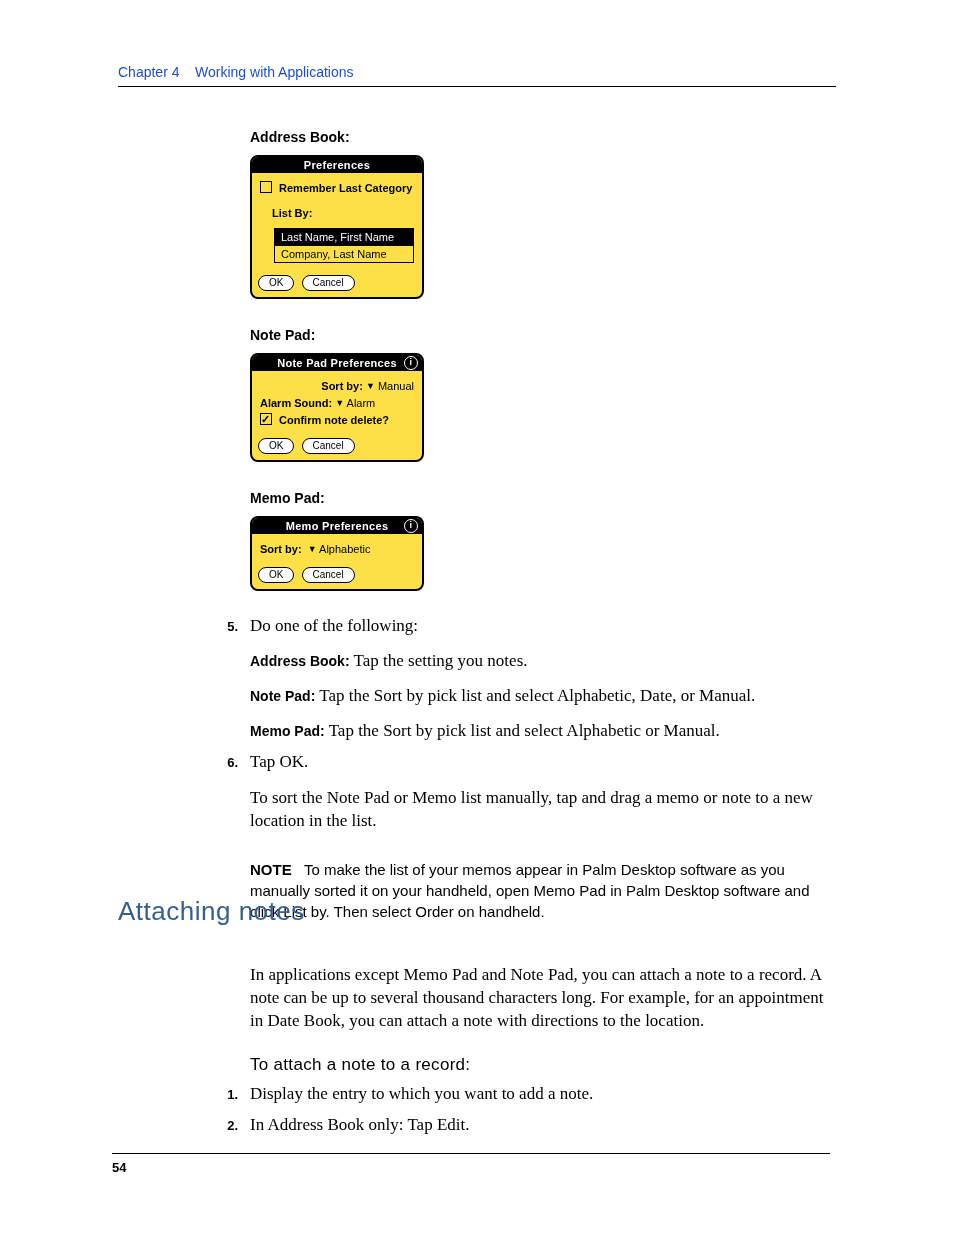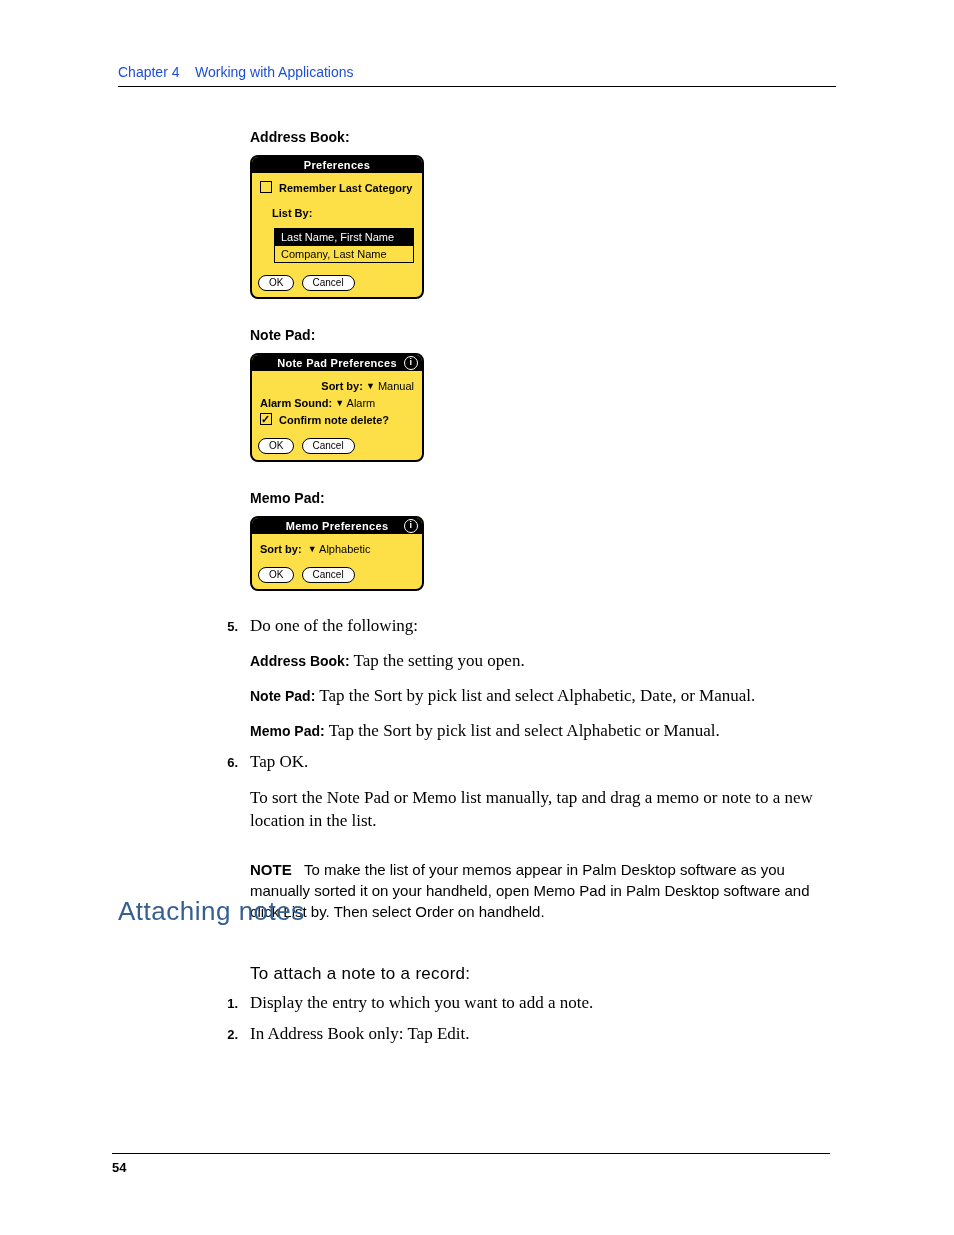--- a/index.html
+++ b/index.html
@@ -266,21 +266,21 @@
       </div>
     </div>
 
     <ol class="step-list body-text" style="margin-top:24px; margin-left:-30px;">
       <li>
         <span class="num">5.</span>
         <div class="step-body">
           <div>Do one of the following:</div>
           <div class="sub-para">
             <span class="bold-sans">Address Book:</span>
-            <span>Tap the setting you open.</span>
+            <span>Tap the setting you notes.</span>
           </div>
           <div class="sub-para">
             <span class="bold-sans">Note Pad:</span>
             <span>Tap the Sort by pick list and select Alphabetic, Date, or Manual.</span>
           </div>
           <div class="sub-para">
             <span class="bold-sans">Memo Pad:</span>
             <span>Tap the Sort by pick list and select Alphabetic or Manual.</span>
           </div>
         </div>
@@ -298,20 +298,21 @@
     <div class="note-block">
       <b>NOTE</b>&nbsp;&nbsp;
       <span>To make the list of your memos appear in Palm Desktop software as you manually sorted it on your handheld, open Memo Pad in Palm Desktop software and click List by. Then select Order on handheld.</span>
     </div>
 
   </div>
 
   <div class="section-heading" style="top:896px;">Attaching notes</div>
 
   <div class="content" style="margin-top:42px;">
+    <p class="body-text">In applications except Memo Pad and Note Pad, you can attach a note to a record. A note can be up to several thousand characters long. For example, for an appointment in Date Book, you can attach a note with directions to the location.</p>
 
     <div class="subhead">To attach a note to a record:</div>
 
     <ol class="step-list body-text" style="margin-left:-30px;">
       <li>
         <span class="num">1.</span>
         <div class="step-body"><span>Display the entry to which you want to add a note.</span></div>
       </li>
       <li>
         <span class="num">2.</span>

